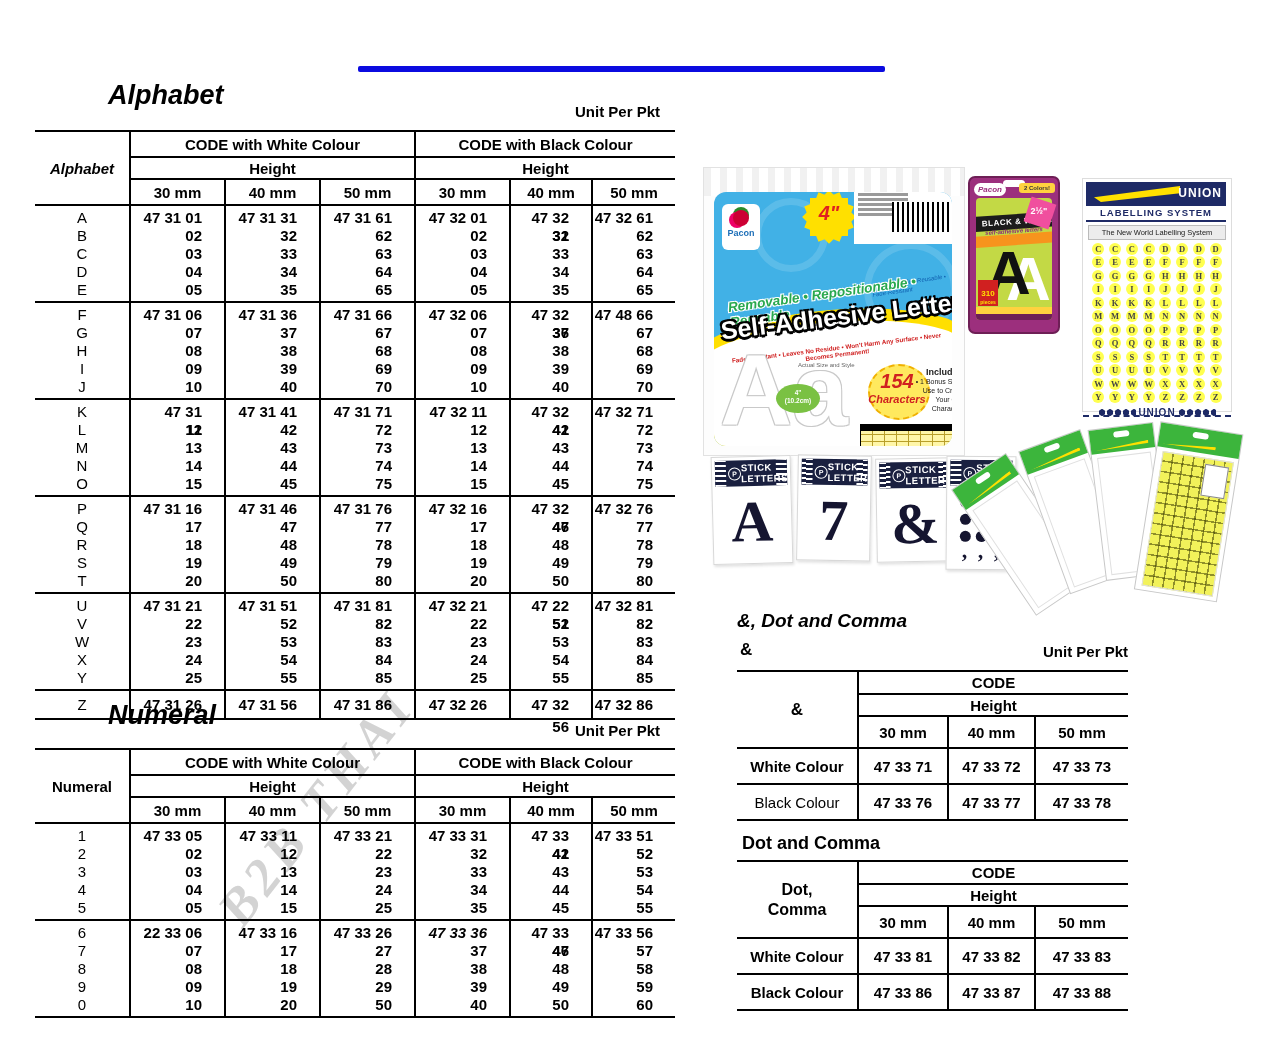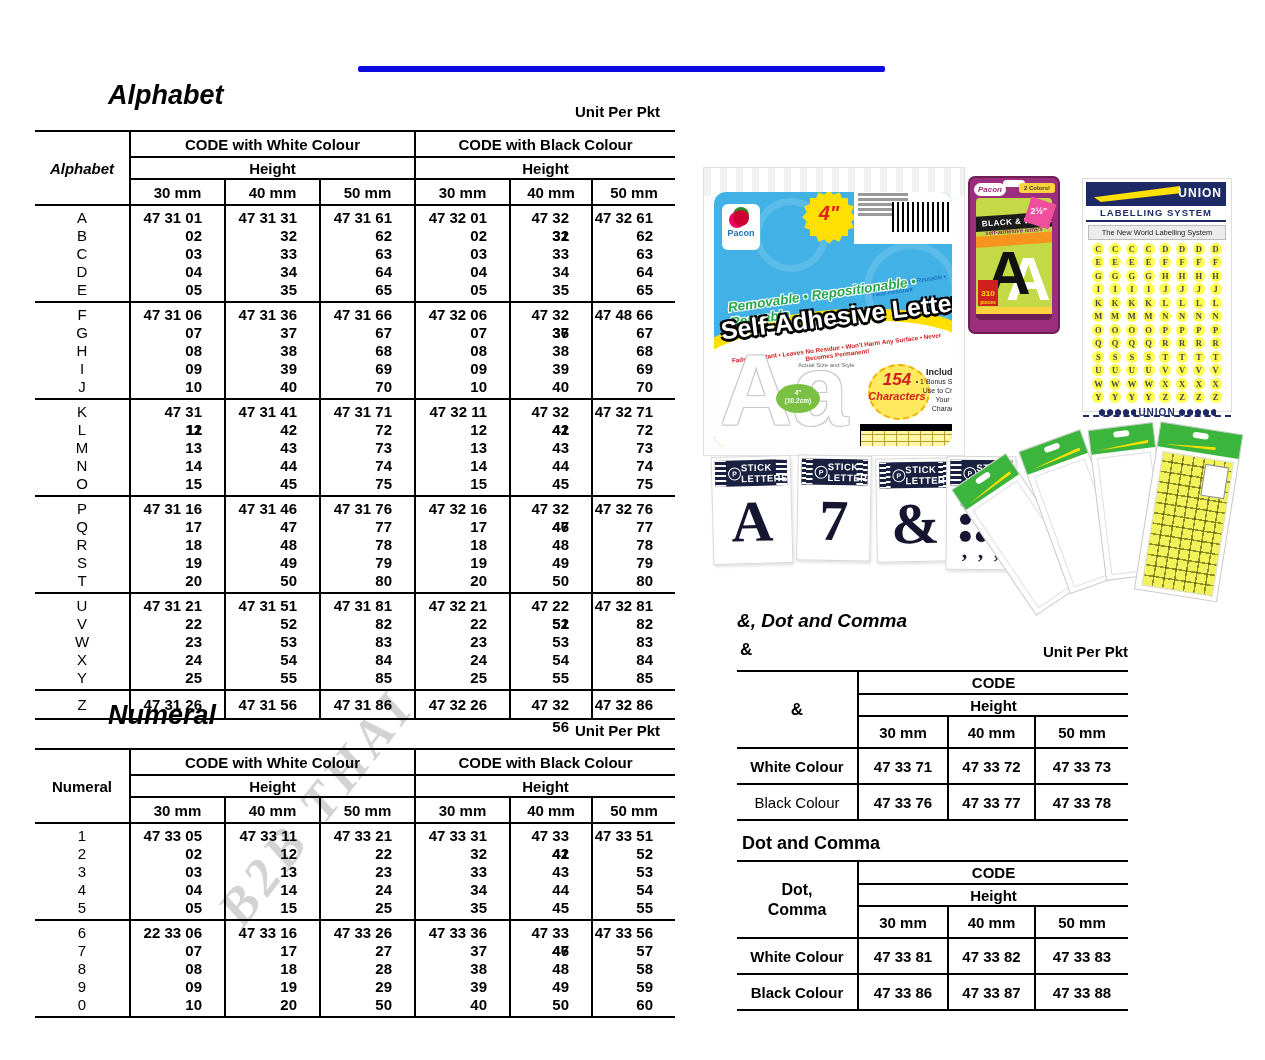--- a/index.html
+++ b/index.html
@@ -75,21 +75,21 @@
   .banner-red{position:absolute;left:4px;top:152px;width:238px;transform:rotate(-7deg);
     font-size:6.3px;font-weight:bold;color:#d02020;text-align:center;}
   .big-aa{position:absolute;left:6px;top:148px;font-size:100px;font-weight:bold;color:#fff;line-height:100px;
     text-shadow:-1px -1px 0 #c9c9c9,1px -1px 0 #c9c9c9,-1px 1px 0 #c9c9c9,1px 1px 0 #c9c9c9;}
   .actual-size{position:absolute;left:84px;top:170px;font-size:6px;color:#666;line-height:7px;}
   .green-oval{position:absolute;left:62px;top:192px;width:44px;height:24px;background:#7ac143;border-radius:50%;
     color:#fff;font-size:6.5px;font-weight:bold;text-align:center;line-height:8px;padding-top:5px;}
   .count-star{position:absolute;left:148px;top:178px;width:70px;text-align:center;}
   .count-burst{position:absolute;left:6px;top:-6px;width:58px;height:52px;background:#ffe95e;border-radius:50%;
     border:2px dashed #f0b000;}
-  .count-num{position:relative;font-size:17px;font-weight:bold;color:#d02020;font-style:italic;}
+  .count-num{position:relative;font-size:20px;font-weight:bold;color:#d02020;font-style:italic;}
   .count-word{position:relative;font-size:11px;font-weight:bold;color:#d02020;font-style:italic;}
   .included{position:absolute;left:188px;top:176px;width:64px;text-align:right;font-size:7px;line-height:9px;color:#222;}
   .included b{font-size:9px;}
   .mini-chart{position:absolute;left:146px;top:232px;width:100px;height:44px;background:#fff6a8;border:1px solid #000;
     background-image:linear-gradient(#000 0 6px,transparent 6px),
       repeating-linear-gradient(0deg,transparent 0 6px,#b89e2a 6px 7px),
       repeating-linear-gradient(90deg,transparent 0 11px,#b89e2a 11px 12px);}
   
   .bw-pack{position:absolute;left:968px;top:176px;width:88px;height:154px;background:#9c2f7d;border-radius:7px;
     border:2px solid #6e1f56;overflow:hidden;}
@@ -590,21 +590,21 @@
             <div style="line-height:18px;height:18px;">20</div>
           </td>
           <td class="code-cell">
             <div style="line-height:18px;height:18px;">47 33 26</div>
             <div style="line-height:18px;height:18px;">27</div>
             <div style="line-height:18px;height:18px;">28</div>
             <div style="line-height:18px;height:18px;">29</div>
             <div style="line-height:18px;height:18px;">50</div>
           </td>
           <td class="code-cell">
-            <div style="line-height:18px;height:18px;">47 33 36</div>
+            <div style="line-height:18px;height:18px;font-style:italic;">47 33 36</div>
             <div style="line-height:18px;height:18px;">37</div>
             <div style="line-height:18px;height:18px;">38</div>
             <div style="line-height:18px;height:18px;">39</div>
             <div style="line-height:18px;height:18px;">40</div>
           </td>
           <td class="code-cell">
             <div style="line-height:18px;height:18px;">47 33 46</div>
             <div style="line-height:18px;height:18px;">47</div>
             <div style="line-height:18px;height:18px;">48</div>
             <div style="line-height:18px;height:18px;">49</div>

